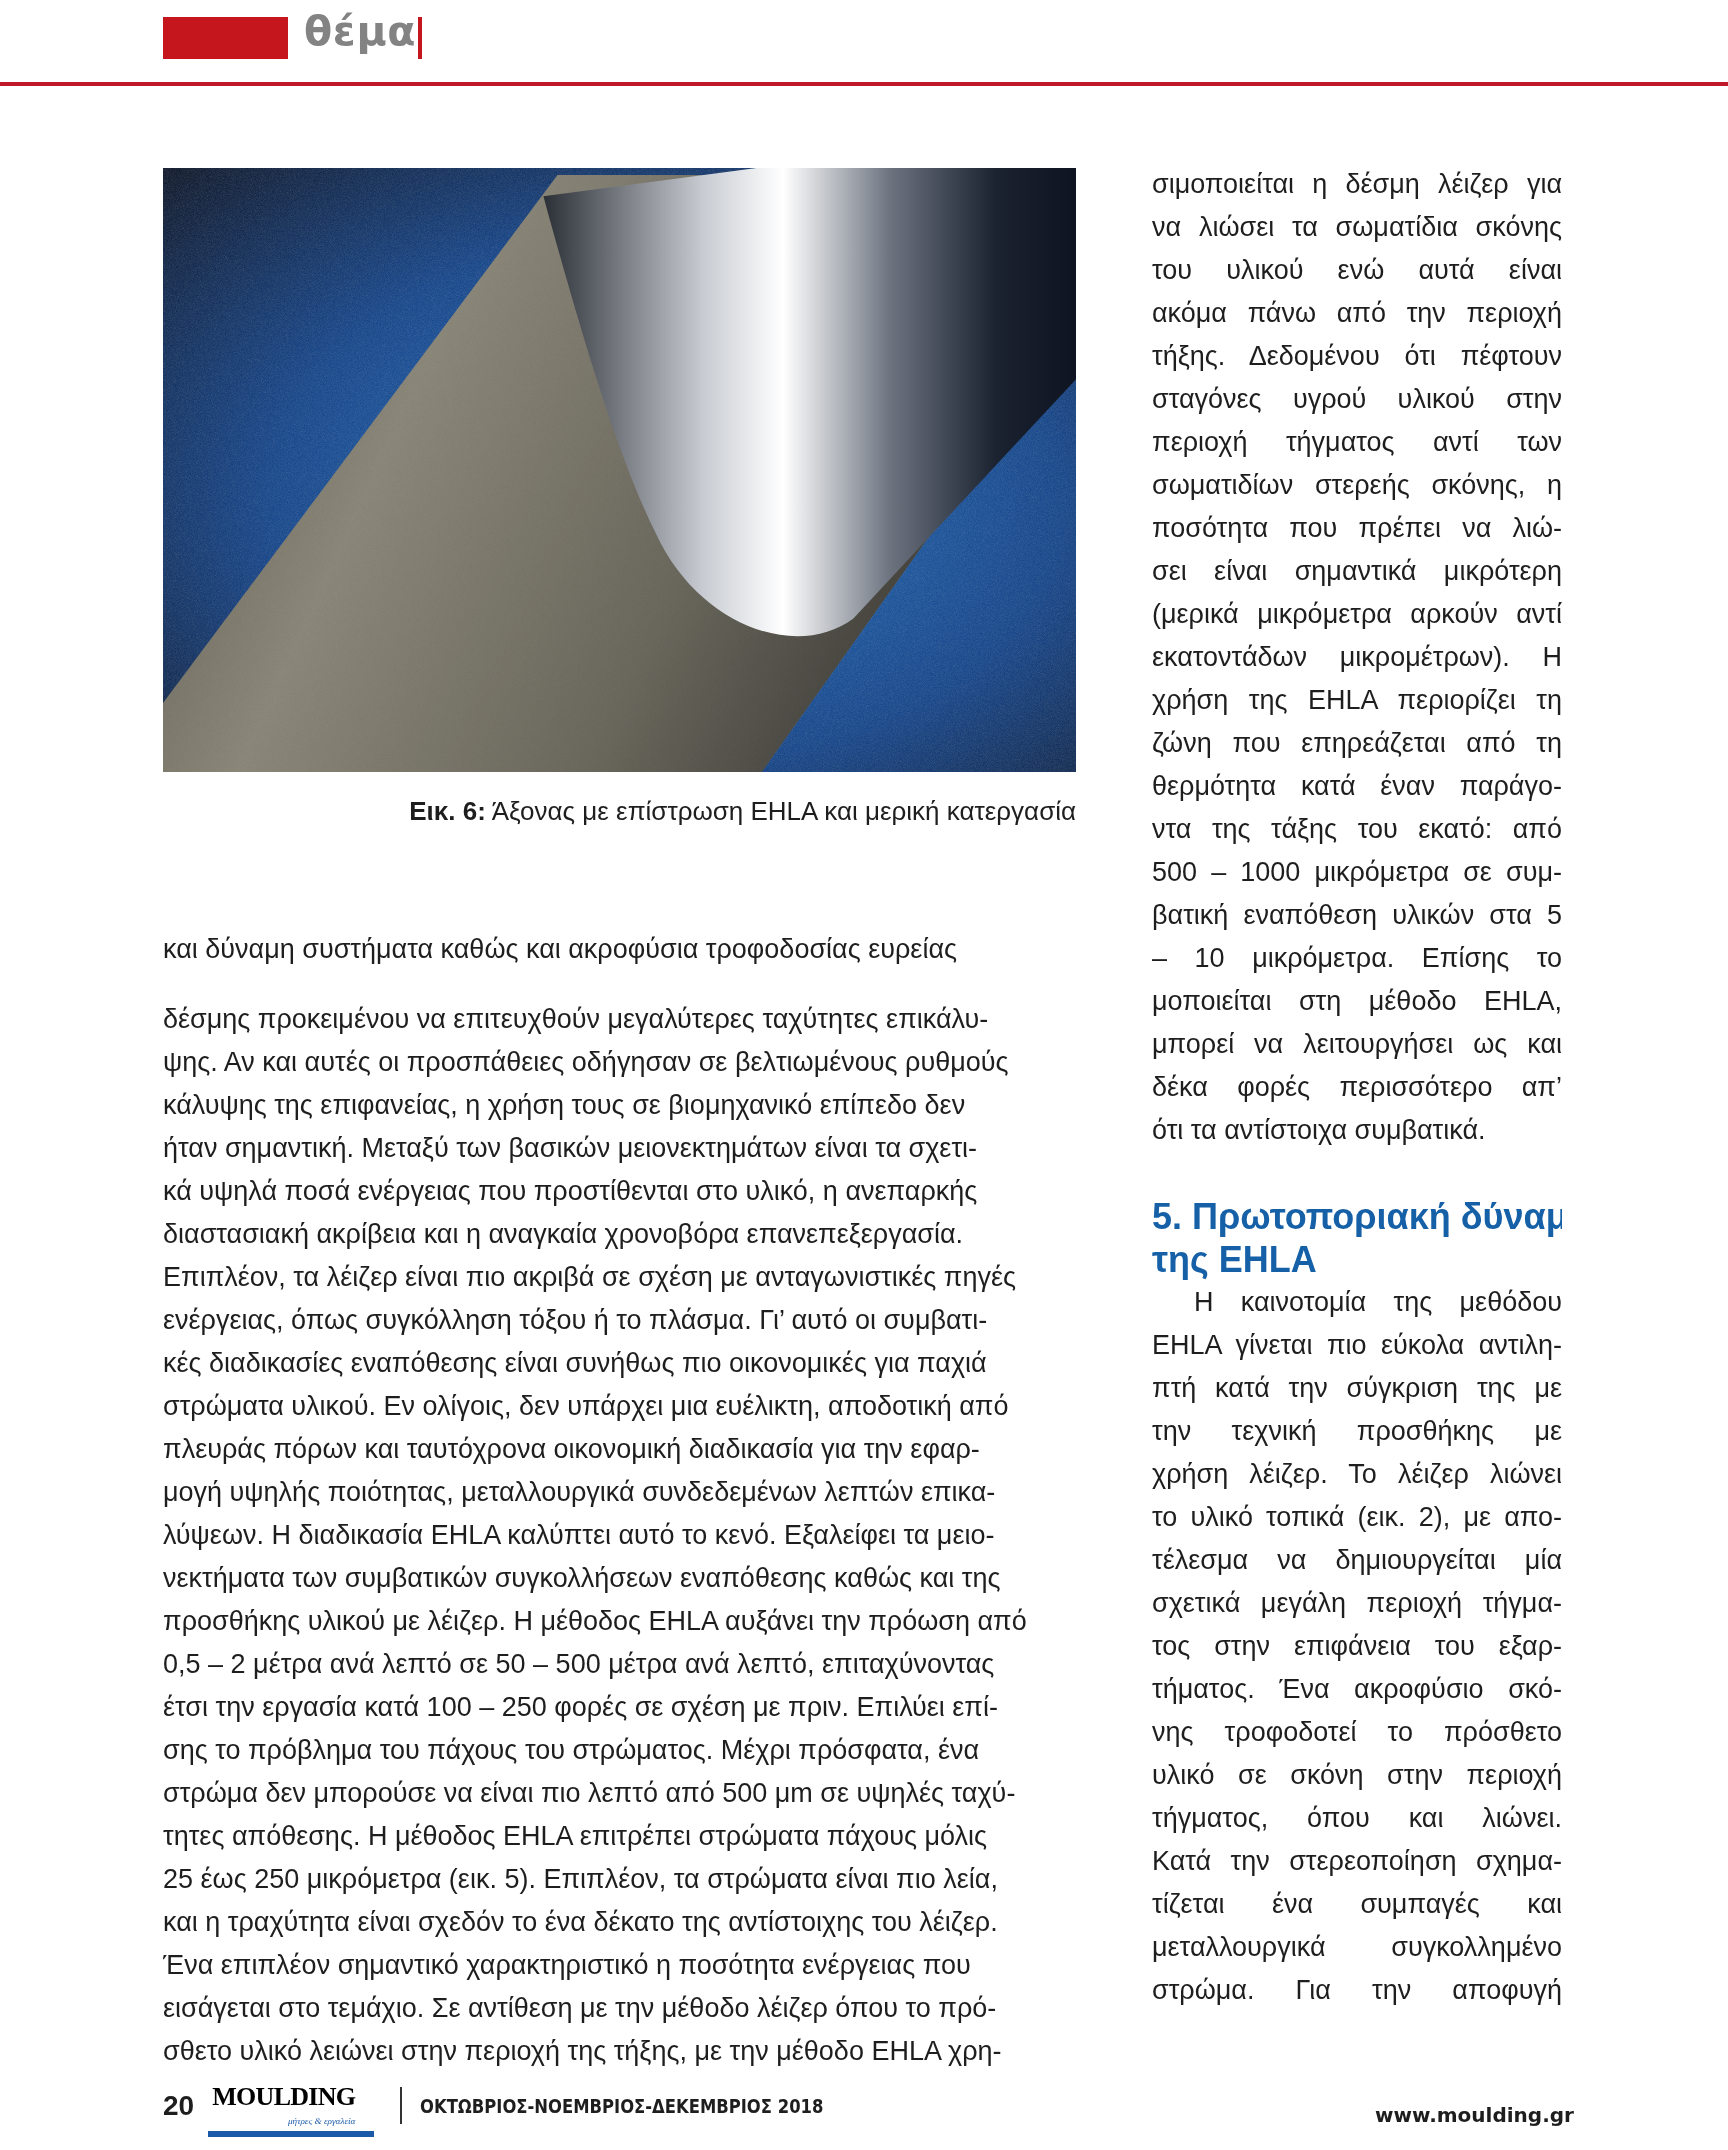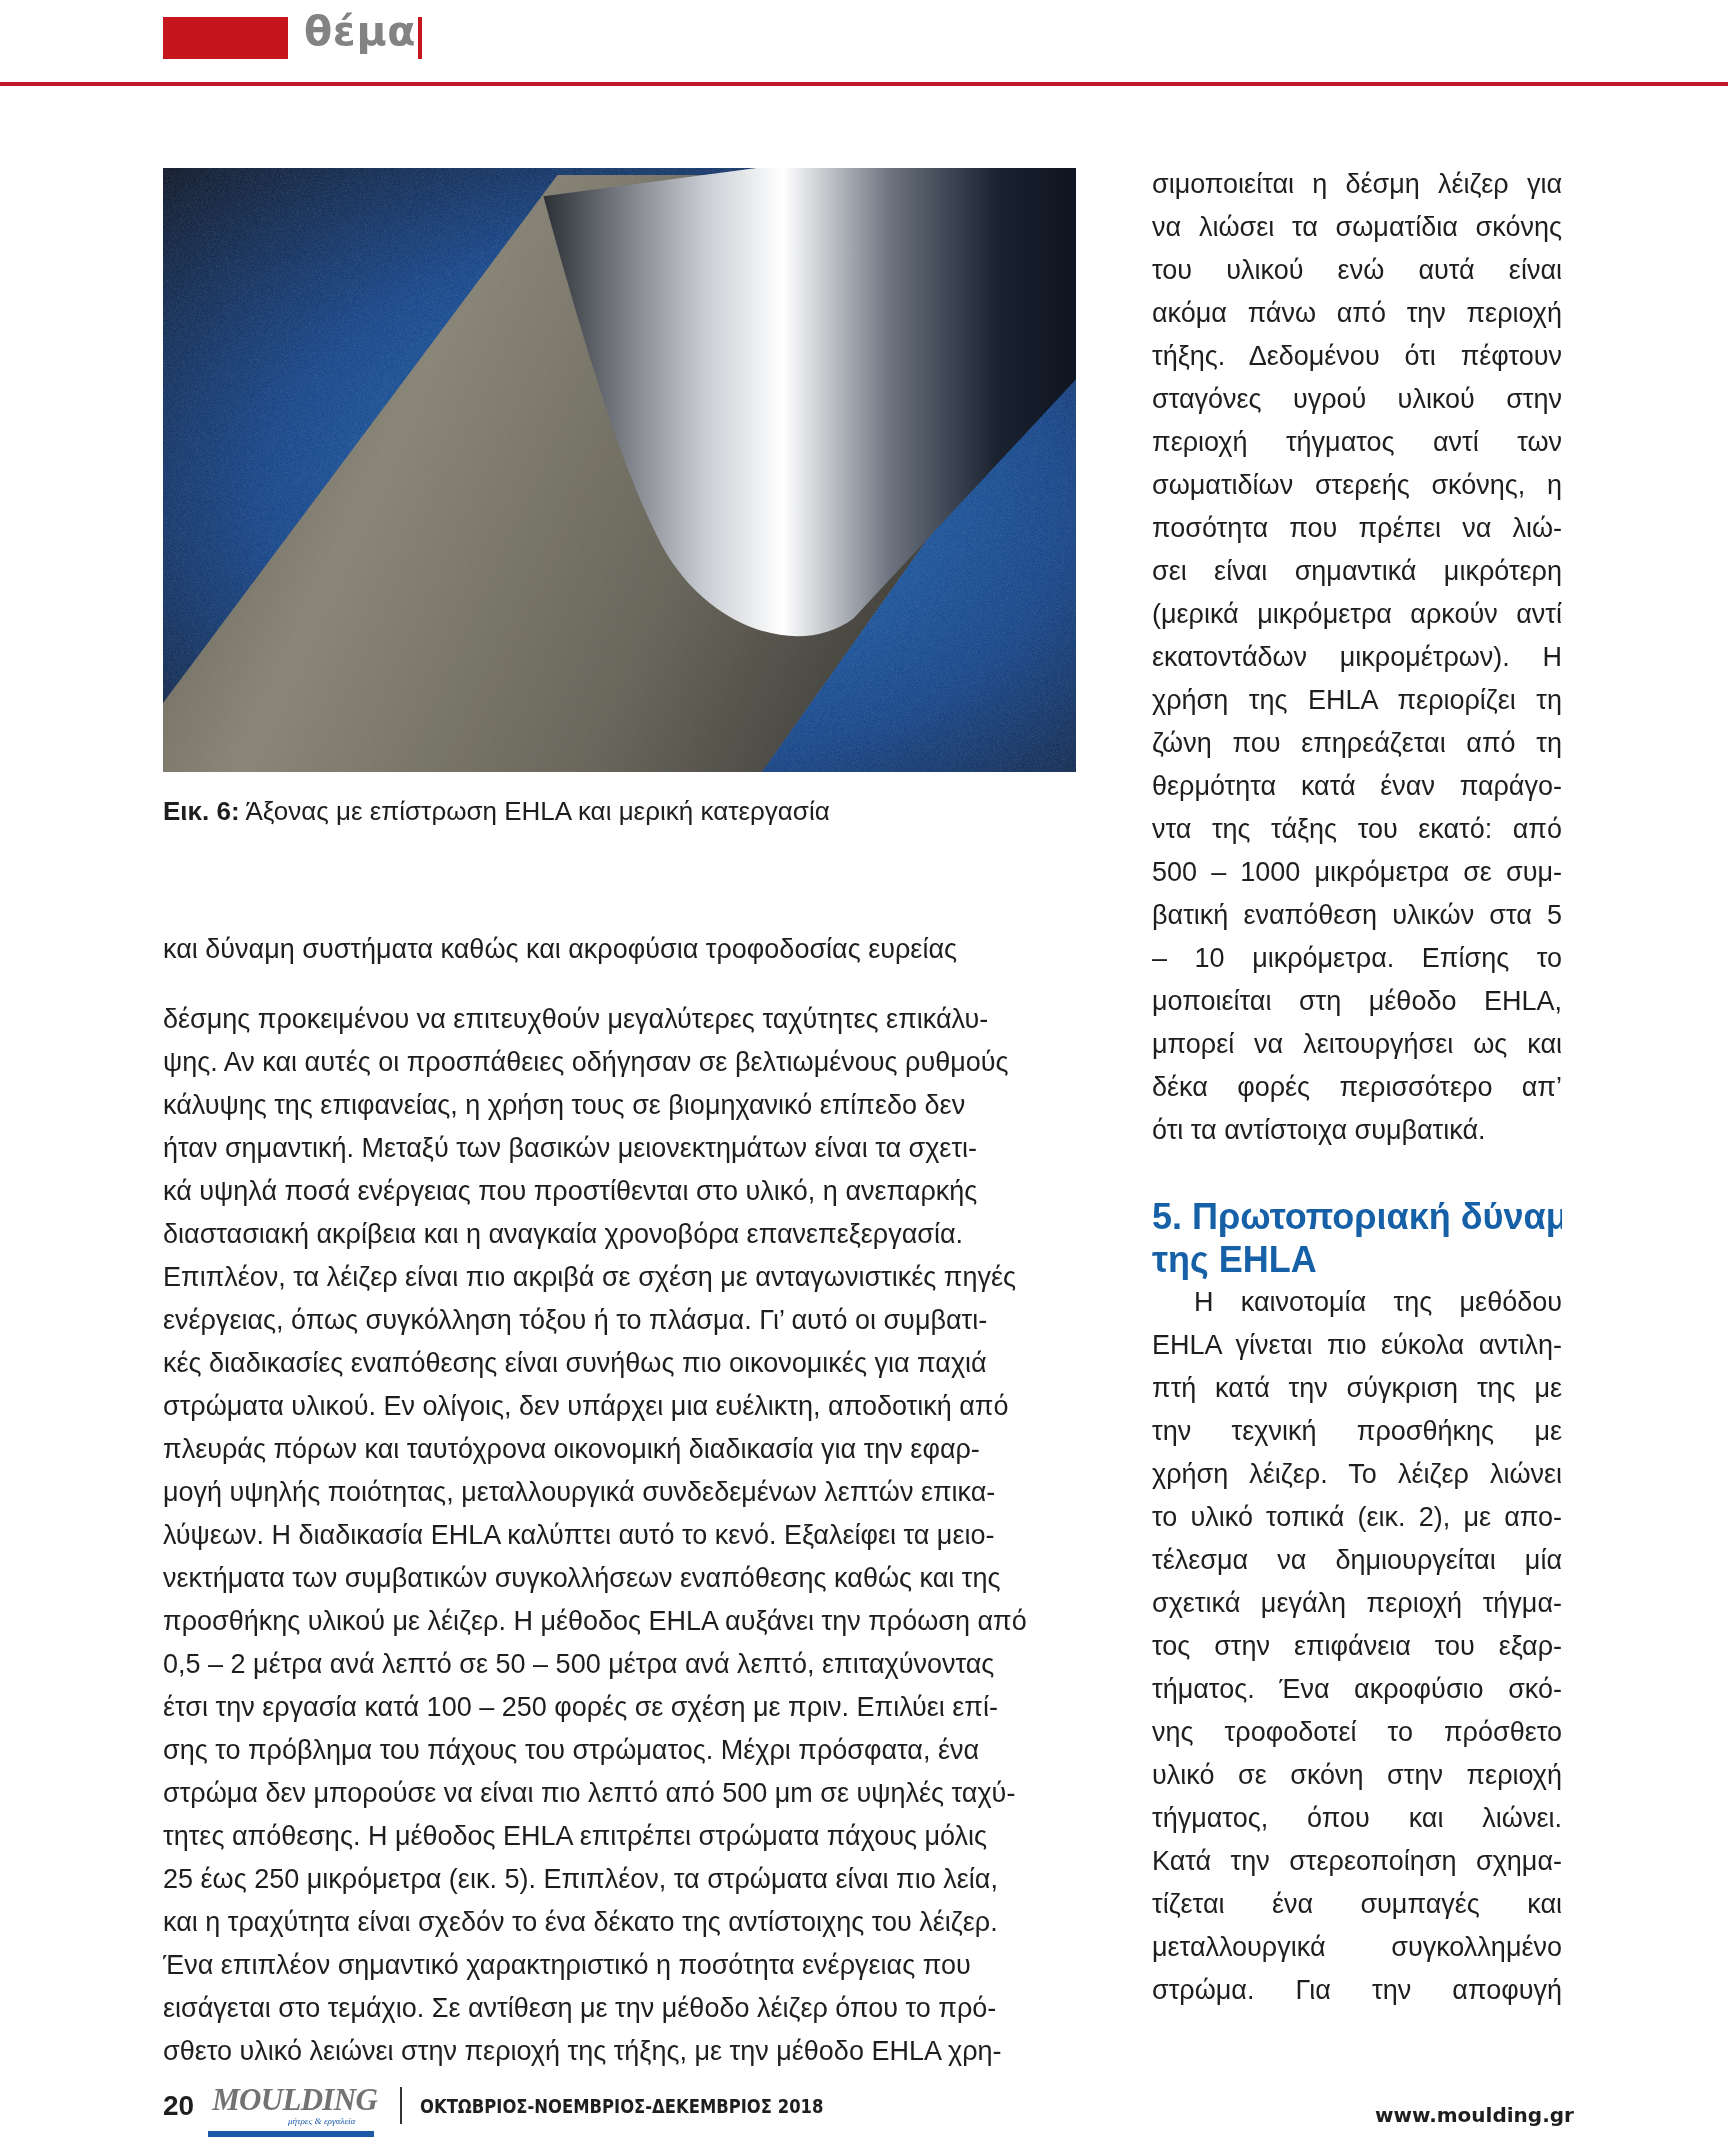--- a/index.html
+++ b/index.html
@@ -7,38 +7,38 @@
          font-family: "Liberation Sans", sans-serif; color: #1e1e1e; }
 
   .hdr-block { position: absolute; left: 163px; top: 17px; width: 125px; height: 42px; background: #c4161c; }
   .hdr-title { position: absolute; left: 304px; top: 7px; font-family: "DejaVu Sans", sans-serif;
                font-weight: bold; font-size: 41px; color: #838383; letter-spacing: 0.7px; }
   .hdr-sep { position: absolute; left: 418px; top: 17px; width: 3.5px; height: 42px; background: #c4161c; }
   .hdr-rule { position: absolute; left: 0; top: 82px; width: 1728px; height: 3.5px; background: #c0172a; }
 
   .figure { position: absolute; left: 163px; top: 168px; width: 913px; height: 604px; overflow: hidden; background: #0b1a36; }
   .figure svg { width: 100%; height: 100%; display: block; }
-  .caption { position: absolute; left: 163px; top: 796px; width: 913px; text-align: left;
+  .caption { position: absolute; left: 163px; top: 796px; width: 913px; text-align: right;
              font-family: "Liberation Sans", sans-serif; font-size: 26px; color: #1e1e1e; }
   .caption b { font-weight: bold; }
 
   .left-col { position: absolute; left: 163px; top: 928px; width: 913px; font-size: 27px; line-height: 43px;
               font-family: "Liberation Sans", sans-serif; }
   .right-col { position: absolute; left: 1152px; top: 163px; width: 410px; font-size: 27px; line-height: 43px;
                font-family: "Liberation Sans", sans-serif; }
   .line { display: block; white-space: nowrap; text-align: justify; text-align-last: justify; height: 43px; overflow: hidden; }
   .line.last { text-align-last: left; }
   .section-title { color: #1560a6; font-weight: bold; font-size: 36px; }
   .gap { height: 43px; display: block; }
   .indent { padding-left: 42px; }
 
   .footer-page { position: absolute; left: 163px; top: 2090px; font-size: 28px; font-weight: bold; color: #1e1e1e; }
   .footer-logo { position: absolute; left: 208px; top: 2082px; width: 166px; height: 58px; }
-  .footer-logo .word { position: absolute; left: 4.2px; top: 0; font-family: "Liberation Serif", serif; font-style: italic;
-                       font-weight: bold; font-size: 31px; color: #737373; letter-spacing: -0.7px; }
+  .footer-logo .word { position: absolute; left: 4.2px; top: 0; font-family: "Liberation Serif", serif; 
+                       font-weight: bold; font-size: 26px; color: #000000; letter-spacing: -0.7px; }
   .footer-logo .sub { position: absolute; left: 49px; top: 34px; font-family: "Liberation Serif", serif; font-style: italic;
                       font-size: 9.2px; color: #1a5aa8; margin-left: 31px; }
   .footer-logo .bar { position: absolute; left: 0; top: 49px; width: 166px; height: 5.6px; background: #1a5aa8; }
   .footer-sep { position: absolute; left: 400px; top: 2087px; width: 2.1px; height: 37px; background: #333; }
   .footer-issue { position: absolute; left: 420px; top: 2094px; font-family: "DejaVu Sans", sans-serif; font-weight: bold;
                   font-size: 20px; color: #1e1e1e; transform: scaleX(0.82); transform-origin: left top; }
   .footer-url { position: absolute; left: 1375px; top: 2103px; font-family: "DejaVu Sans", sans-serif; font-weight: bold;
                 font-size: 20px; color: #1e1e1e; }
 </style>
 </head>

